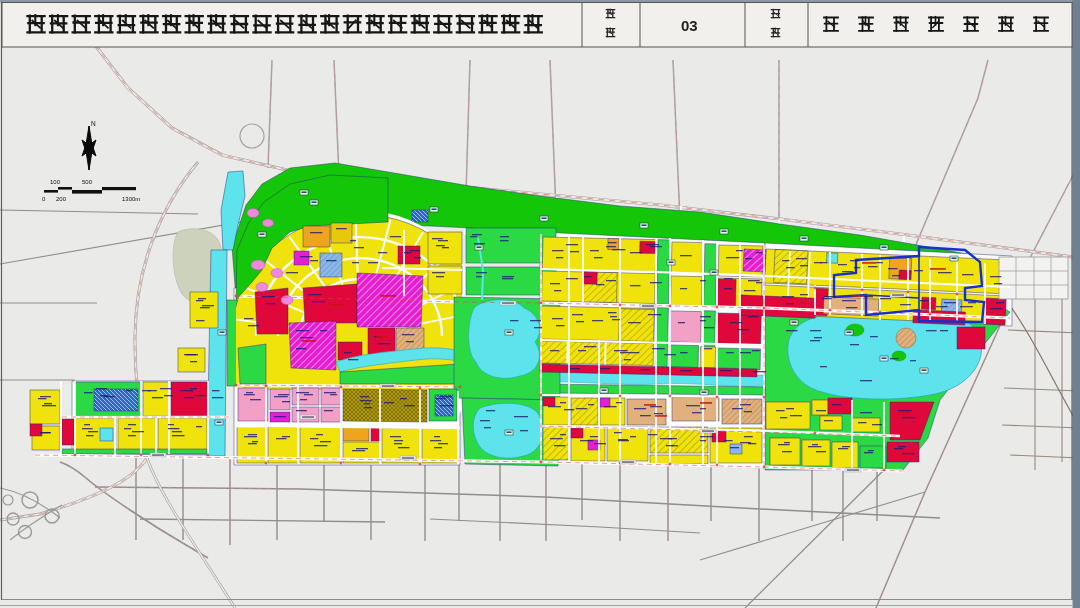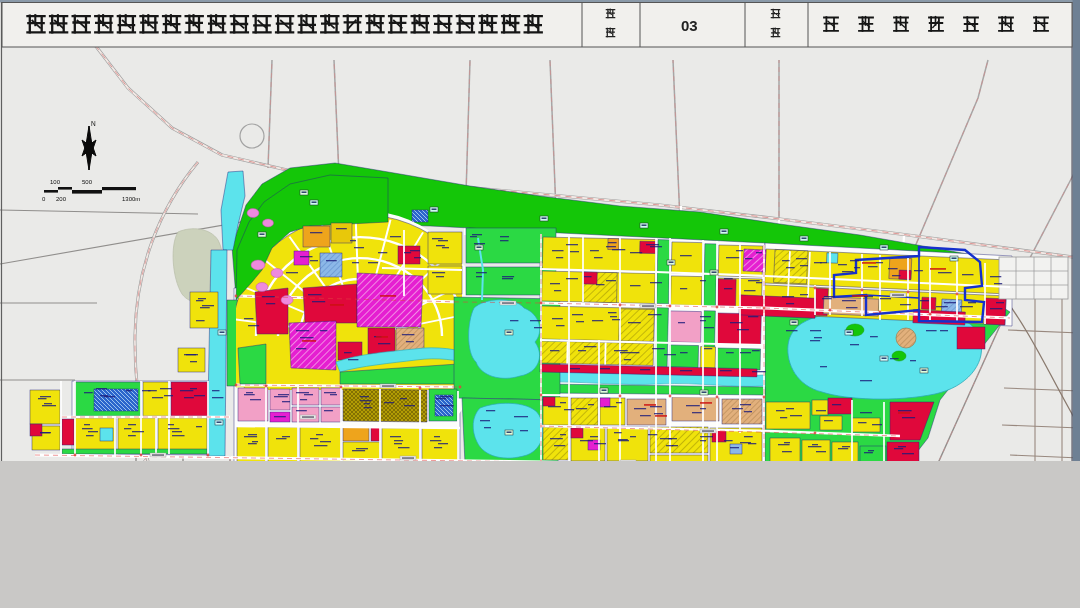--- a/index.html
+++ b/index.html
@@ -1,15 +1,15 @@
 <!DOCTYPE html>
 <html><head><meta charset="utf-8"><style>
 html,body{margin:0;padding:0;background:#c9c8c6;}
 *{font-family:"Liberation Sans",sans-serif;}
-#page{position:relative;width:1080px;height:461px;overflow:hidden;background:#b5b4b2;}
+#page{position:relative;width:1080px;height:608px;overflow:hidden;background:#b5b4b2;}
 </style></head><body>
 <div id="page">
 <svg width="1080" height="608" viewBox="0 0 1080 608">
 <defs>
 <pattern id="hm" width="5" height="5" patternUnits="userSpaceOnUse" patternTransform="rotate(45)">
           <rect width="5" height="5" fill="#e51fd1"></rect>
           <line x1="0" y1="0" x2="0" y2="5" stroke="#f6b2ea" stroke-width="1.5"></line>
         </pattern>
 <pattern id="hy" width="5" height="5" patternUnits="userSpaceOnUse" patternTransform="rotate(45)">
           <rect width="5" height="5" fill="#f0e30b"></rect>

